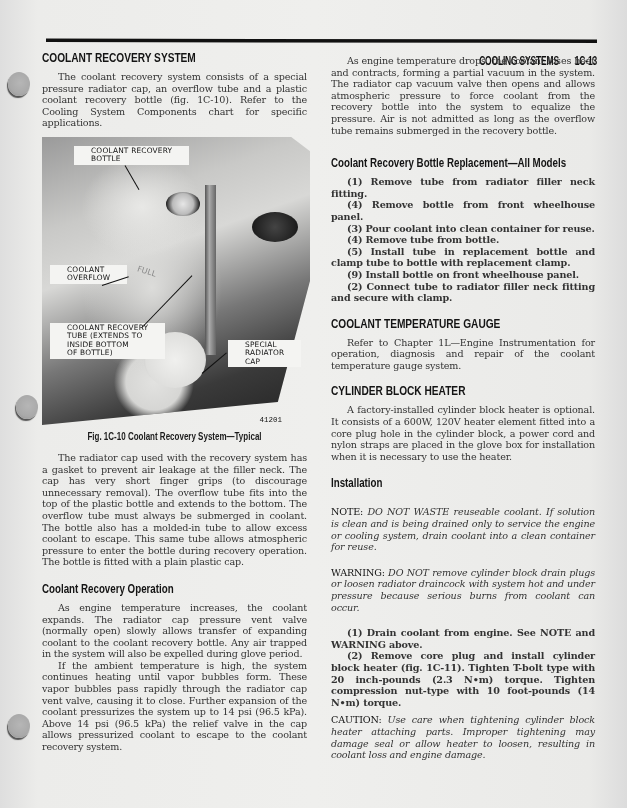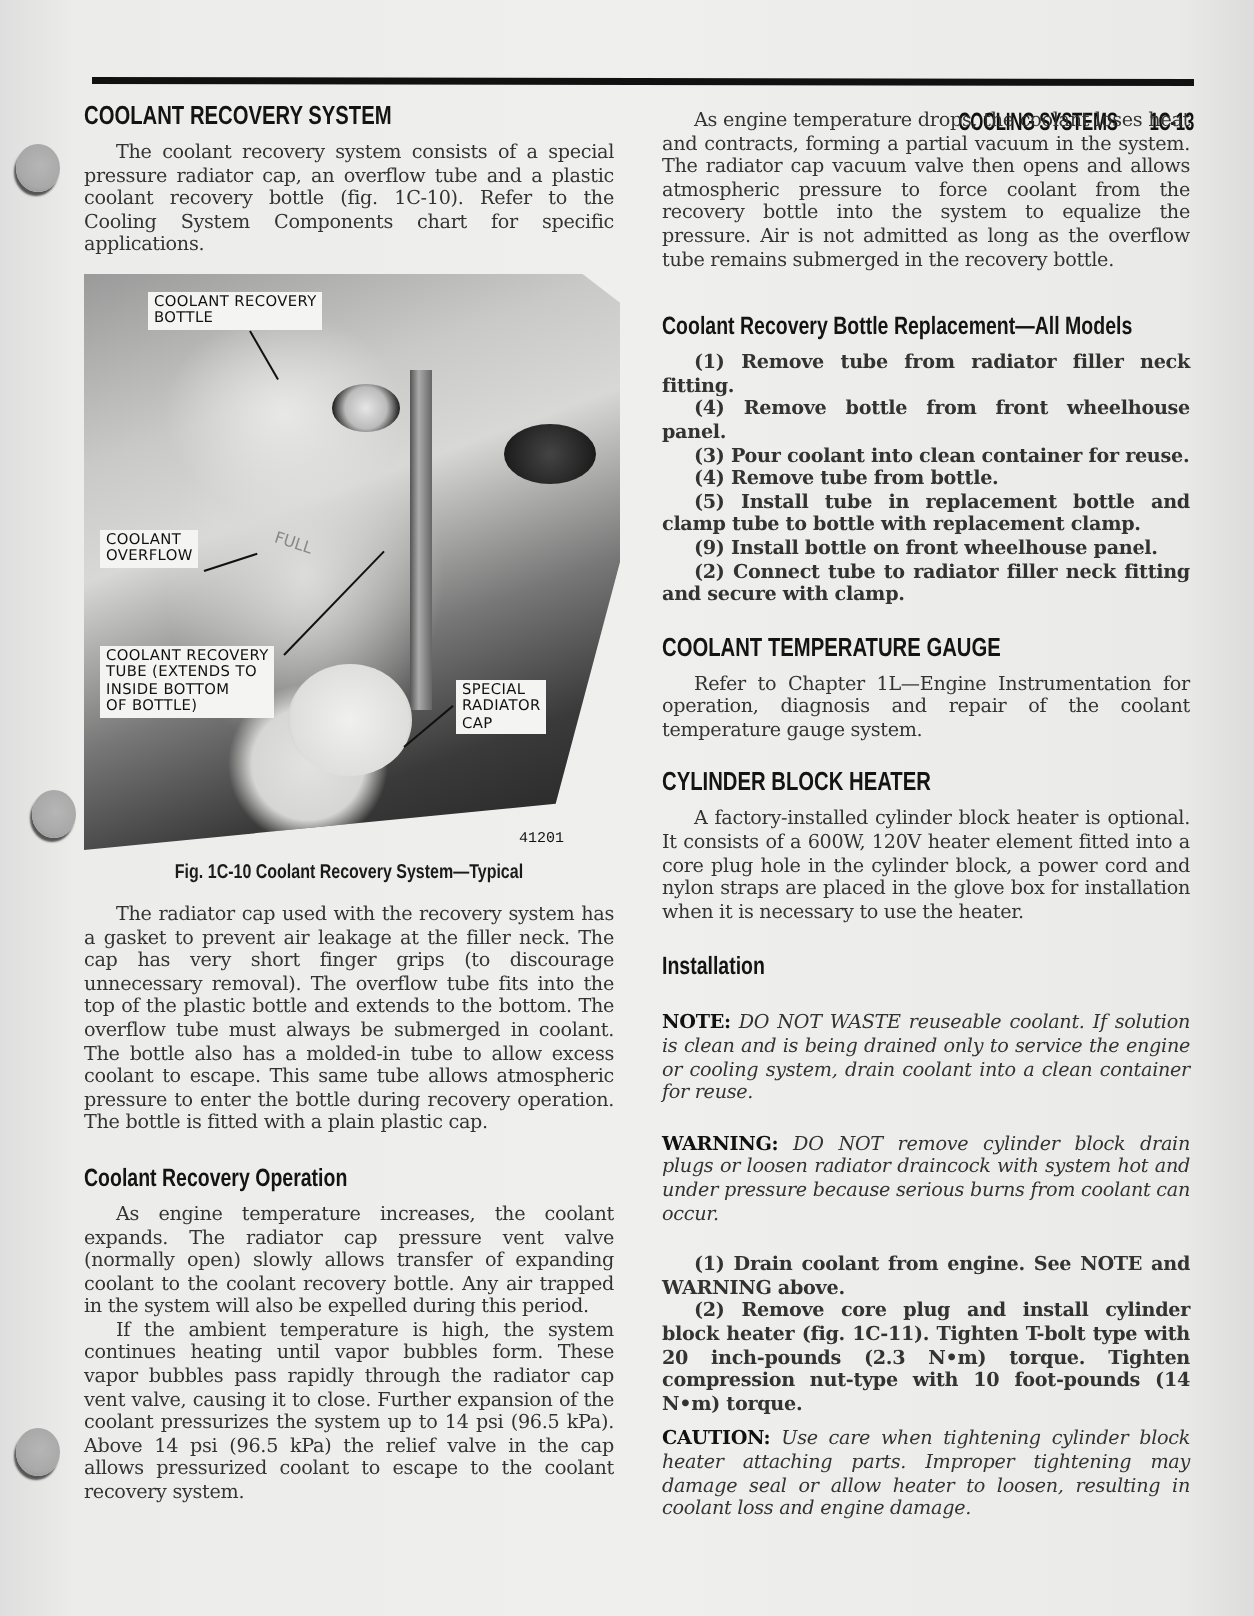--- a/index.html
+++ b/index.html
@@ -49,21 +49,21 @@
     p.body {
       font-size: 9.6px; line-height: 11.6px; text-align: justify;
       text-indent: 16px; color: #333;
       letter-spacing: -0.15px;
     }
     p.step { text-indent: 16px; font-weight: bold; }
     .note {
       font-size: 9.6px; line-height: 11.6px; text-align: justify; color: #333;
       letter-spacing: -0.15px;
     }
-    .note b { font-weight: bold; color: #111; }
+    .note b { font-weight: normal; color: #111; }
     .note i { font-style: italic; }
     .figure {
       position: relative; width: 268px; height: 292px; margin: 8px 0 0 0;
       overflow: hidden;
     }
     .photo {
       position: absolute; left: 0; top: 0; width: 268px; height: 288px;
       background:
         radial-gradient(ellipse 60px 50px at 100px 70px, #e8e8e6 0%, rgba(232,232,230,0) 100%),
         radial-gradient(ellipse 70px 90px at 110px 150px, #dcdcda 0%, rgba(220,220,218,0) 100%),
@@ -83,21 +83,21 @@
       position: absolute; left: 210px; top: 75px; width: 46px; height: 30px; border-radius: 50%;
       background: radial-gradient(circle, #444 0%, #222 70%, #111 100%);
     }
     .radcap {
       position: absolute; left: 102px; top: 195px; width: 62px; height: 56px; border-radius: 50%;
       background: radial-gradient(circle, #f0f0ee 0%, #dededc 70%, #9a9a9a 100%);
     }
     .callout {
       position: absolute; background: #f4f4f2; color: #111;
       font-family: "DejaVu Sans", "Liberation Sans", sans-serif;
-      font-size: 7.4px; line-height: 8.4px; padding: 1px 3px;
+      font-size: 7.4px; line-height: 8.4px; padding: 1px 17px;
       letter-spacing: 0.2px; white-space: pre-line;
     }
     .arrow { position: absolute; height: 1px; background: #111; transform-origin: left center; }
     .fignum {
       position: absolute; right: 28px; top: 279px;
       font-family: Liberation Mono, monospace; font-size: 7.5px; color: #111;
     }
     .caption {
       font-family: "Liberation Sans", sans-serif; font-weight: bold;
       font-size: 10px; color: #1b1b1b; text-align: center; margin: 2px 0 10px 0;
@@ -152,21 +152,21 @@
 CAP</div>
       <div class="arrow" style="left:160px;top:236px;width:32px;transform:rotate(-40deg);"></div>
 
       <div class="fignum">41201</div>
     </div>
     <div class="caption">Fig. 1C-10    Coolant Recovery System—Typical</div>
 
     <p class="body">The radiator cap used with the recovery system has a gasket to prevent air leakage at the filler neck. The cap has very short finger grips (to discourage unnecessary removal). The overflow tube fits into the top of the plastic bottle and extends to the bottom. The overflow tube must always be submerged in coolant. The bottle also has a molded-in tube to allow excess coolant to escape. This same tube allows atmospheric pressure to enter the bottle during recovery operation. The bottle is fitted with a plain plastic cap.</p>
     <div class="gap14"></div>
     <div class="h2">Coolant Recovery Operation</div>
-    <p class="body">As engine temperature increases, the coolant expands. The radiator cap pressure vent valve (normally open) slowly allows transfer of expanding coolant to the coolant recovery bottle. Any air trapped in the system will also be expelled during this period.</p>
+    <p class="body">As engine temperature increases, the coolant expands. The radiator cap pressure vent valve (normally open) slowly allows transfer of expanding coolant to the coolant recovery bottle. Any air trapped in the system will also be expelled during glove period.</p>
     <p class="body">If the ambient temperature is high, the system continues heating until vapor bubbles form. These vapor bubbles pass rapidly through the radiator cap vent valve, causing it to close. Further expansion of the coolant pressurizes the system up to 14 psi (96.5 kPa). Above 14 psi (96.5 kPa) the relief valve in the cap allows pressurized coolant to escape to the coolant recovery system.</p>
   </div>
 
   <div class="col col-right">
     <p class="body">As engine temperature drops, the coolant loses heat and contracts, forming a partial vacuum in the system. The radiator cap vacuum valve then opens and allows atmospheric pressure to force coolant from the recovery bottle into the system to equalize the pressure. Air is not admitted as long as the overflow tube remains submerged in the recovery bottle.</p>
     <div class="gap14"></div>
     <div class="gap6"></div>
     <div class="h2">Coolant Recovery Bottle Replacement—All Models</div>
     <p class="body step">(1) Remove tube from radiator filler neck fitting.</p>
     <p class="body step">(4) Remove bottle from front wheelhouse panel.</p>

